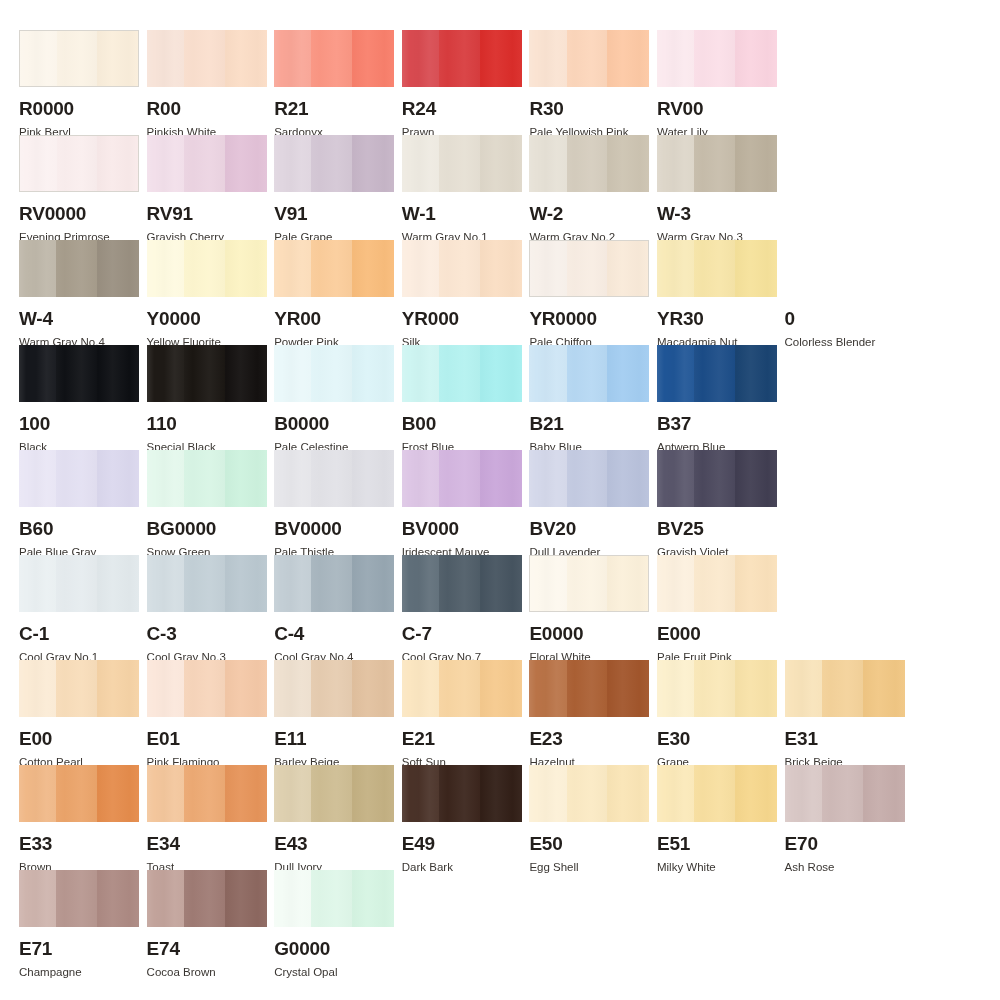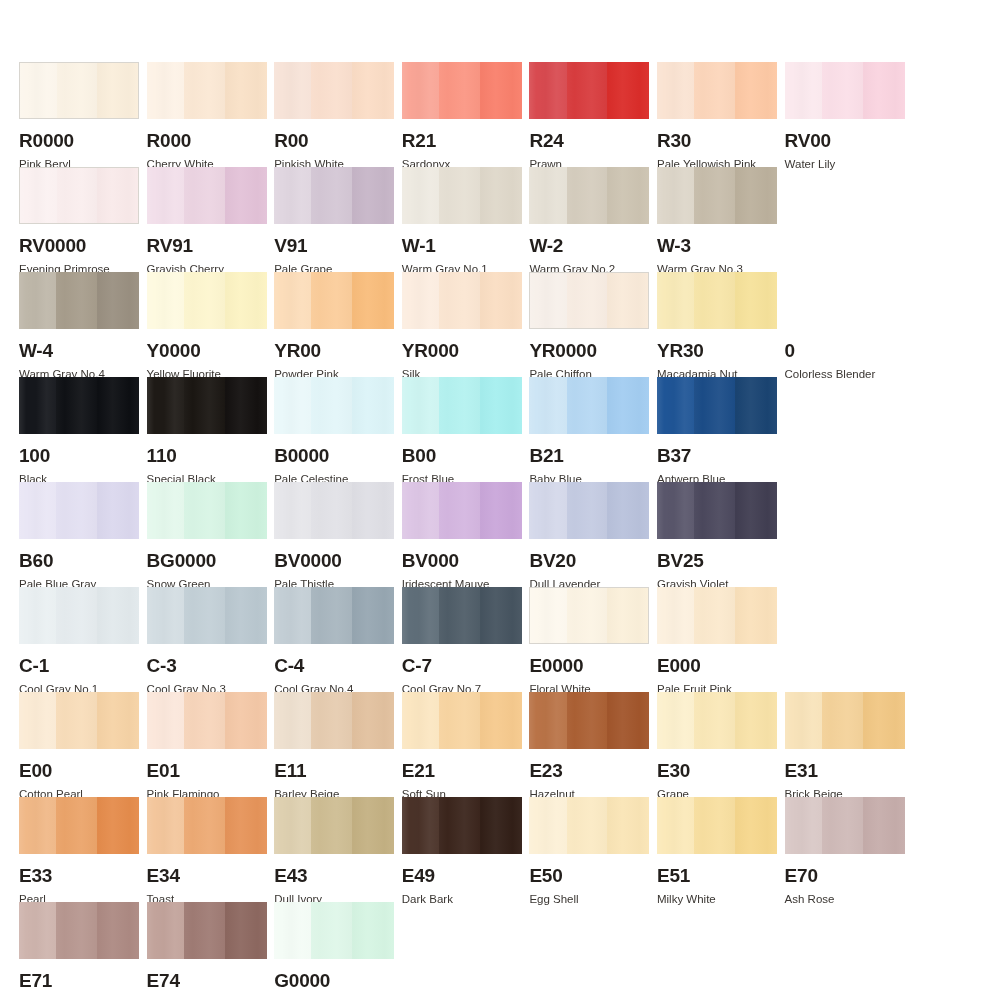--- a/index.html
+++ b/index.html
@@ -23,21 +23,20 @@
     height: 105px;
     margin: 0;
     padding: 0;
   }
   .row:first-child { margin-top: 26px; }
   .cell {
     width: 127.6px;
     flex: 0 0 127.6px;
     position: relative;
     padding: 4px;
-    margin-top: 32px;
   }
   .cell-inner {
     margin-left: 15px;
     width: 120px;
   }
   .swatch {
     width: 120px;
     height: 57px;
     display: flex;
     overflow: hidden;
@@ -108,31 +107,20 @@
             <div class="band b2" style="background: rgb(251, 243, 229);"></div>
             <div class="band b3" style="background: rgb(250, 238, 219);"></div>
           </div>
           <div class="code">R0000</div>
           <div class="name">Pink Beryl</div>
         </div>
       </div>
       <div class="cell">
         <div class="cell-inner">
           <div class="swatch">
-            <div class="band b1" style="background: rgb(253, 242, 230);"></div>
-            <div class="band b2" style="background: rgb(251, 232, 212);"></div>
-            <div class="band b3" style="background: rgb(249, 225, 199);"></div>
-          </div>
-          <div class="code">R000</div>
-          <div class="name">Cherry White</div>
-        </div>
-      </div>
-      <div class="cell">
-        <div class="cell-inner">
-          <div class="swatch">
             <div class="band b1" style="background: rgb(247, 227, 216);"></div>
             <div class="band b2" style="background: rgb(250, 223, 206);"></div>
             <div class="band b3" style="background: rgb(251, 221, 198);"></div>
           </div>
           <div class="code">R00</div>
           <div class="name">Pinkish White</div>
         </div>
       </div>
       <div class="cell">
         <div class="cell-inner">
@@ -607,21 +595,21 @@
     </div>
     <div class="row">
       <div class="cell">
         <div class="cell-inner">
           <div class="swatch">
             <div class="band b1" style="background: rgb(240, 184, 135);"></div>
             <div class="band b2" style="background: rgb(235, 164, 106);"></div>
             <div class="band b3" style="background: rgb(229, 140, 76);"></div>
           </div>
           <div class="code">E33</div>
-          <div class="name">Pearl</div>
+          <div class="name">Brown</div>
         </div>
       </div>
       <div class="cell">
         <div class="cell-inner">
           <div class="swatch">
             <div class="band b1" style="background: rgb(243, 198, 156);"></div>
             <div class="band b2" style="background: rgb(237, 170, 116);"></div>
             <div class="band b3" style="background: rgb(230, 148, 90);"></div>
           </div>
           <div class="code">E34</div>

